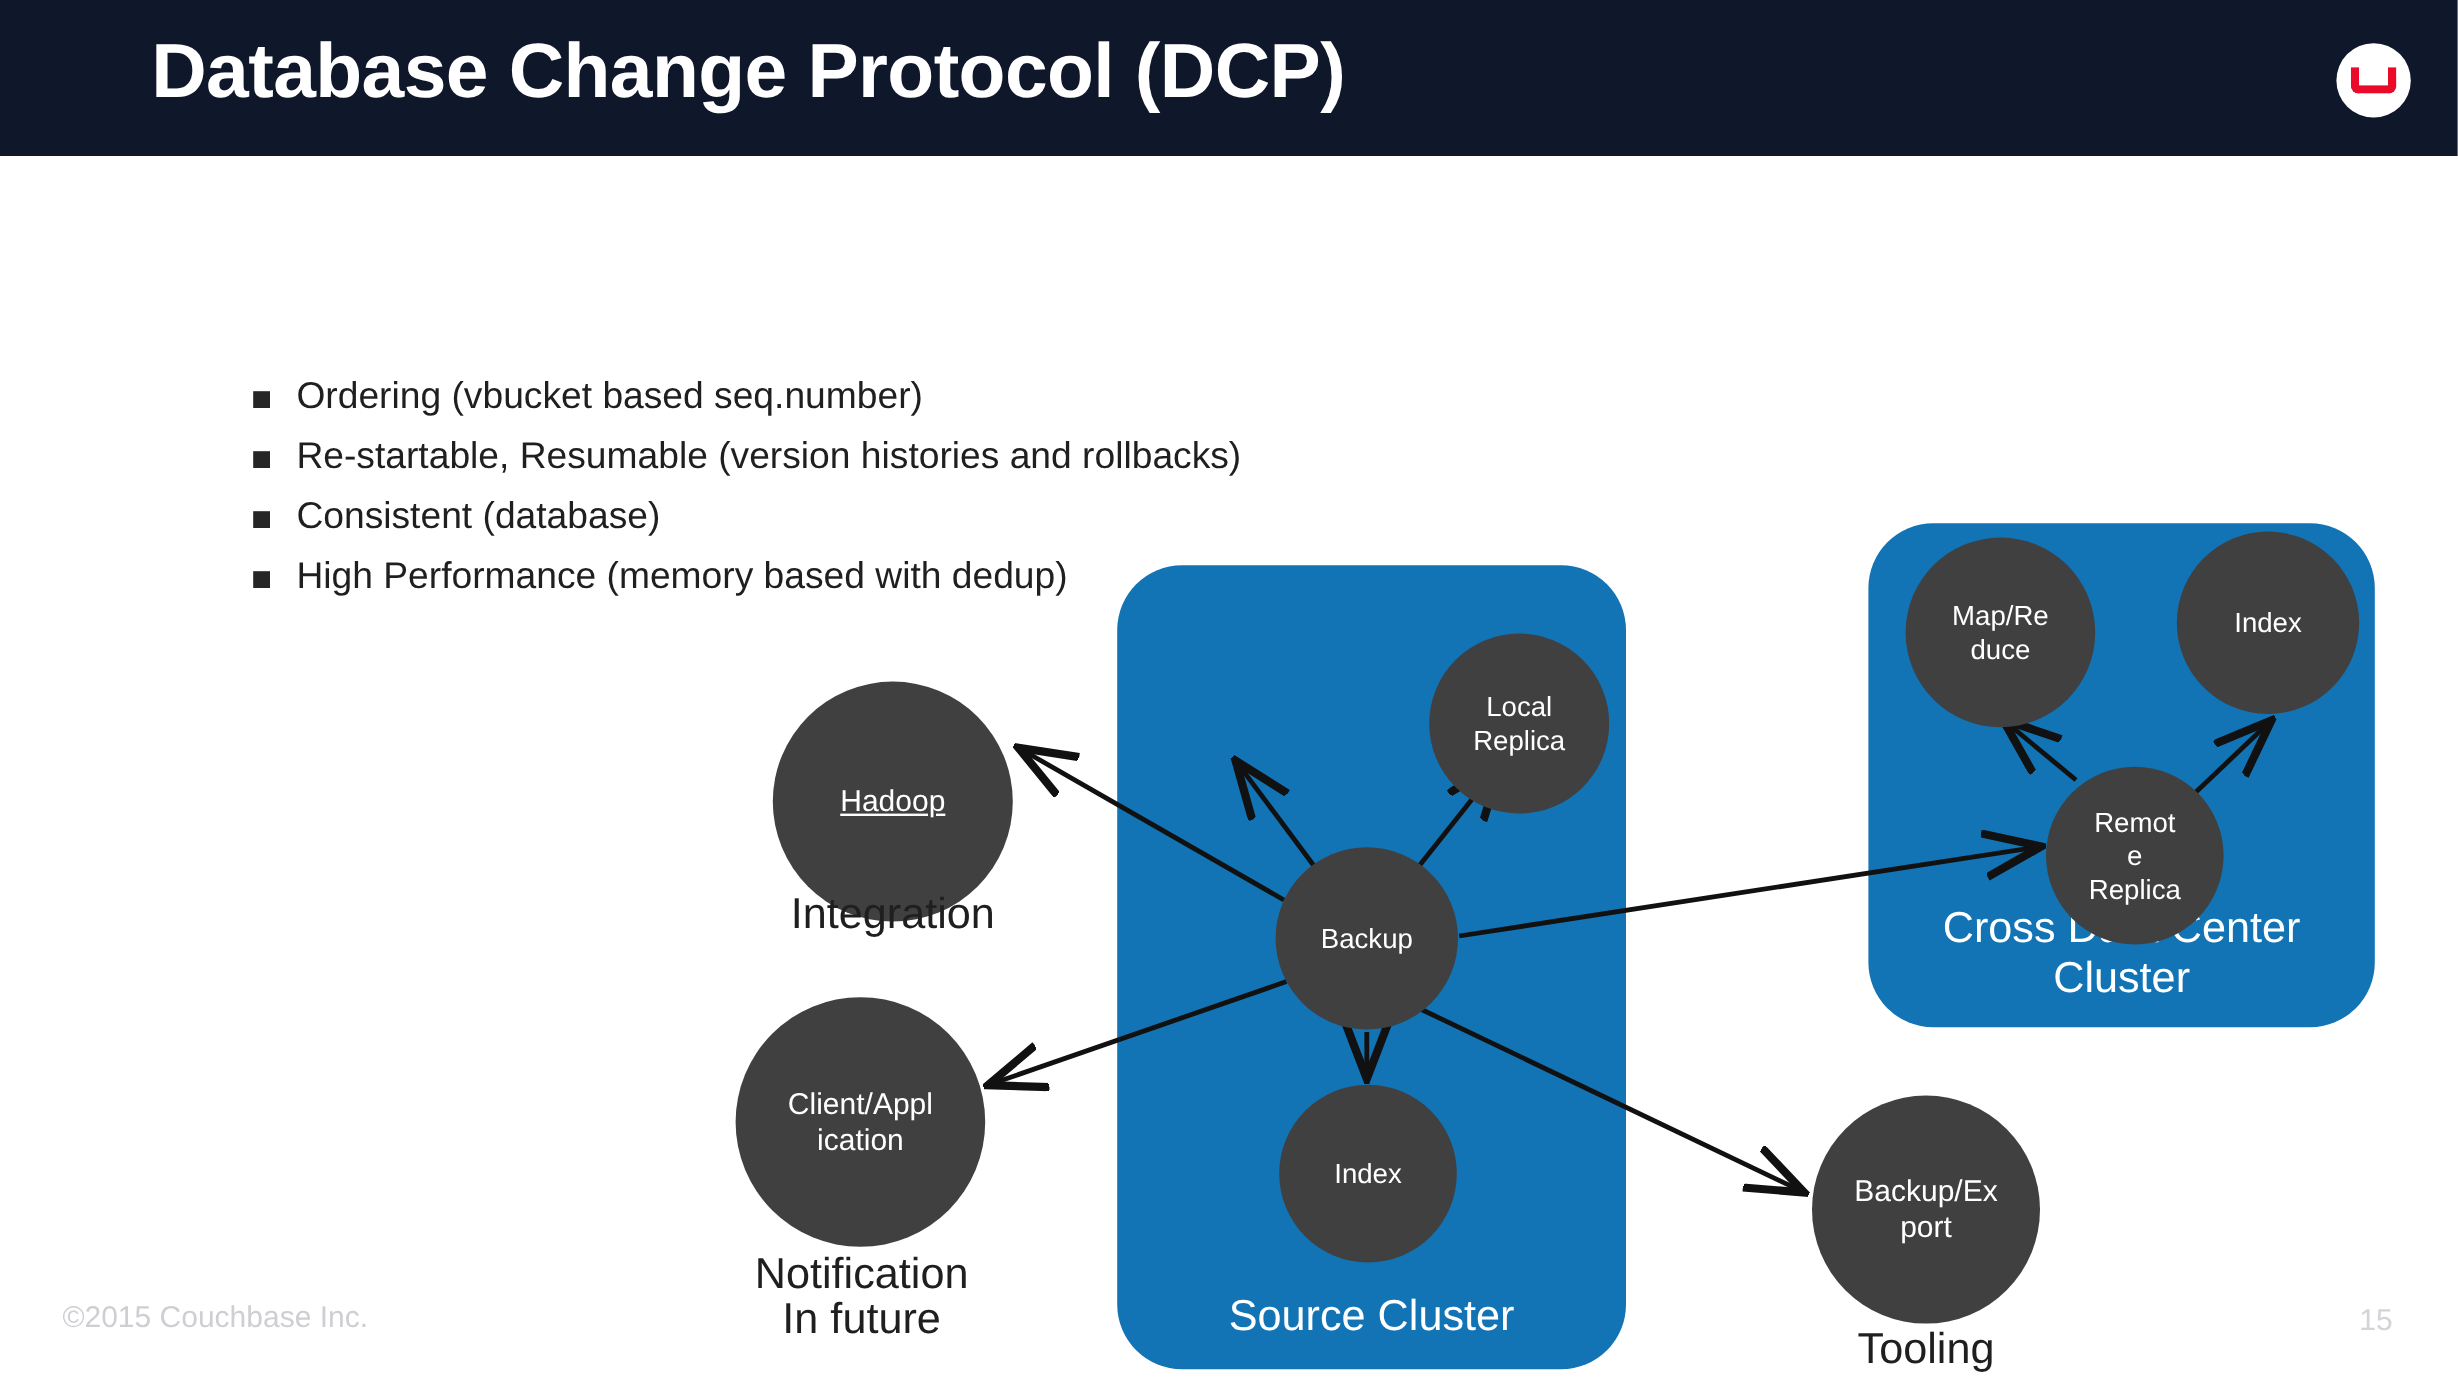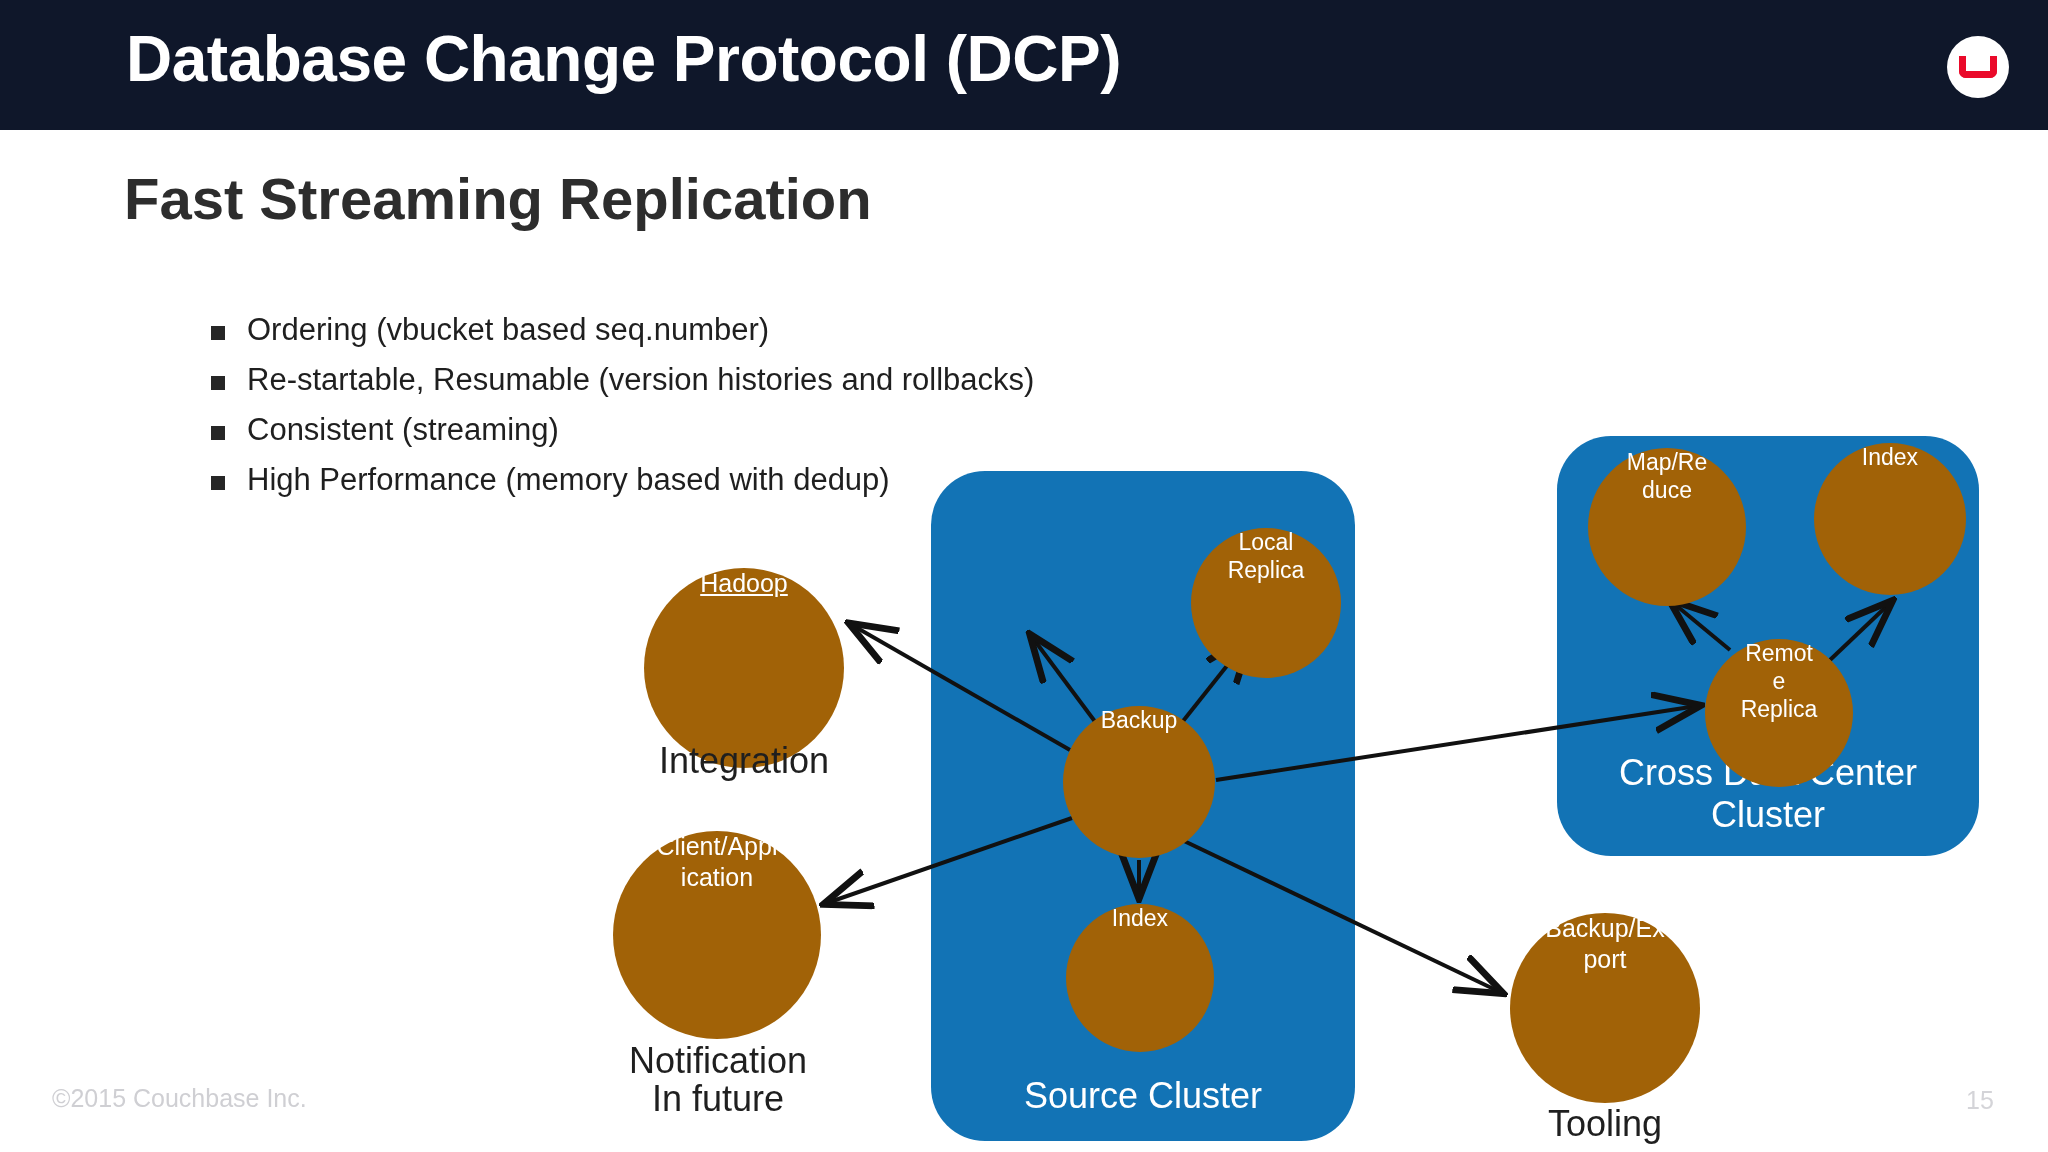--- a/index.html
+++ b/index.html
@@ -71,22 +71,22 @@
   .panel-xdcr{left:1557px;top:436px;width:422px;height:420px;}
   .panel-label{
     position:absolute;left:0;width:100%;text-align:center;
     font-size:36px;color:#ffffff;
   }
   .panel-src .panel-label{bottom:24px;}
   .panel-xdcr .panel-label{bottom:20px;}
 
   .node{
     position:absolute;border-radius:50%;
-    background:#a16207;
-    display:flex;justify-content:center;
+    background:#404040;
+    display:flex;align-items:center;justify-content:center;
     text-align:center;color:#ffffff;line-height:1.22;
   }
   .node .lbl{padding:0 6px;}
 
   
   .n-mapreduce{left:952px;top:533px;width:146px;height:146px;font-size:23px;}
   .n-localreplica{left:1191px;top:528px;width:150px;height:150px;font-size:23px;}
   .n-master{left:1063px;top:706px;width:152px;height:152px;font-size:23px;}
   .n-index-src{left:1066px;top:904px;width:148px;height:148px;font-size:23px;}
 
@@ -122,34 +122,33 @@
 
 <div class="slide">
 
   <div class="titlebar">
     <div class="title-text">Database Change Protocol (DCP)</div>
     <div class="logo">
       <div class="cup"></div>
     </div>
   </div>
 
-  <div class="headline">Fast Streaming Replication</div>
 
 
   <div class="sub s0">
     <span class="sq-dark"></span>
     <span class="txt">Ordering (vbucket based seq.number)</span>
   </div>
   <div class="sub s1">
     <span class="sq-dark"></span>
     <span class="txt">Re-startable, Resumable (version histories and rollbacks)</span>
   </div>
   <div class="sub s2">
     <span class="sq-dark"></span>
-    <span class="txt">Consistent (streaming)</span>
+    <span class="txt">Consistent (database)</span>
   </div>
   <div class="sub s3">
     <span class="sq-dark"></span>
     <span class="txt">High Performance (memory based with dedup)</span>
   </div>
 
   <div class="diagram">
 
     <div class="panel panel-src">
       <div class="panel-label">Source Cluster</div>

